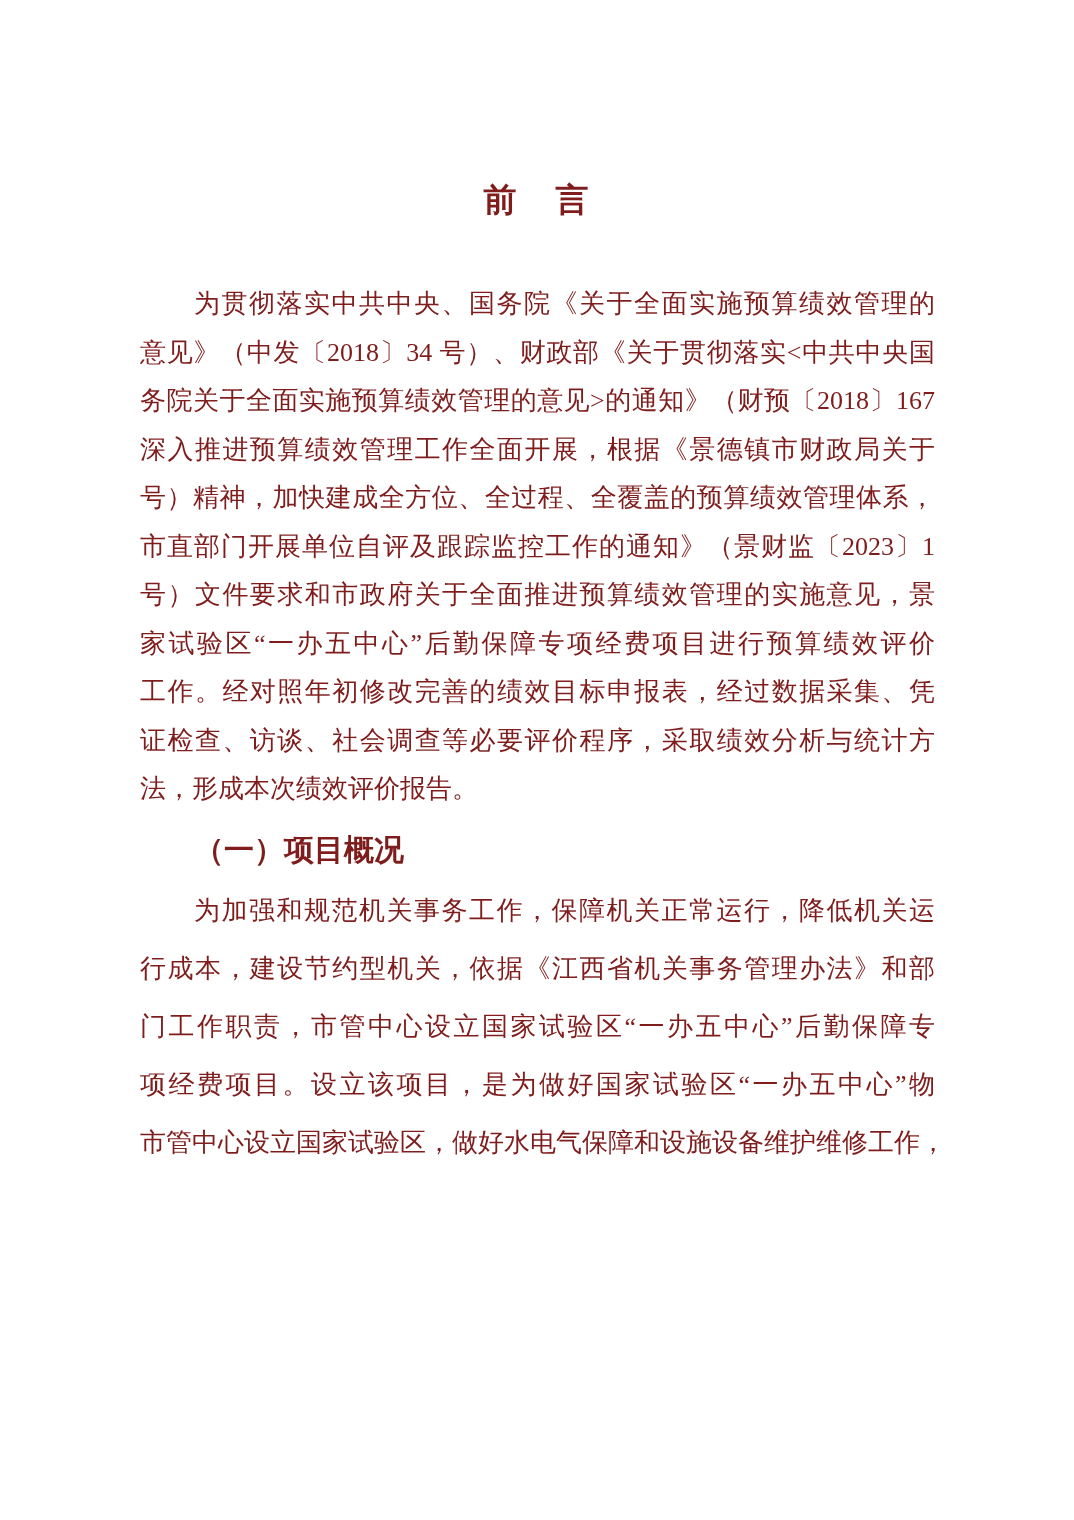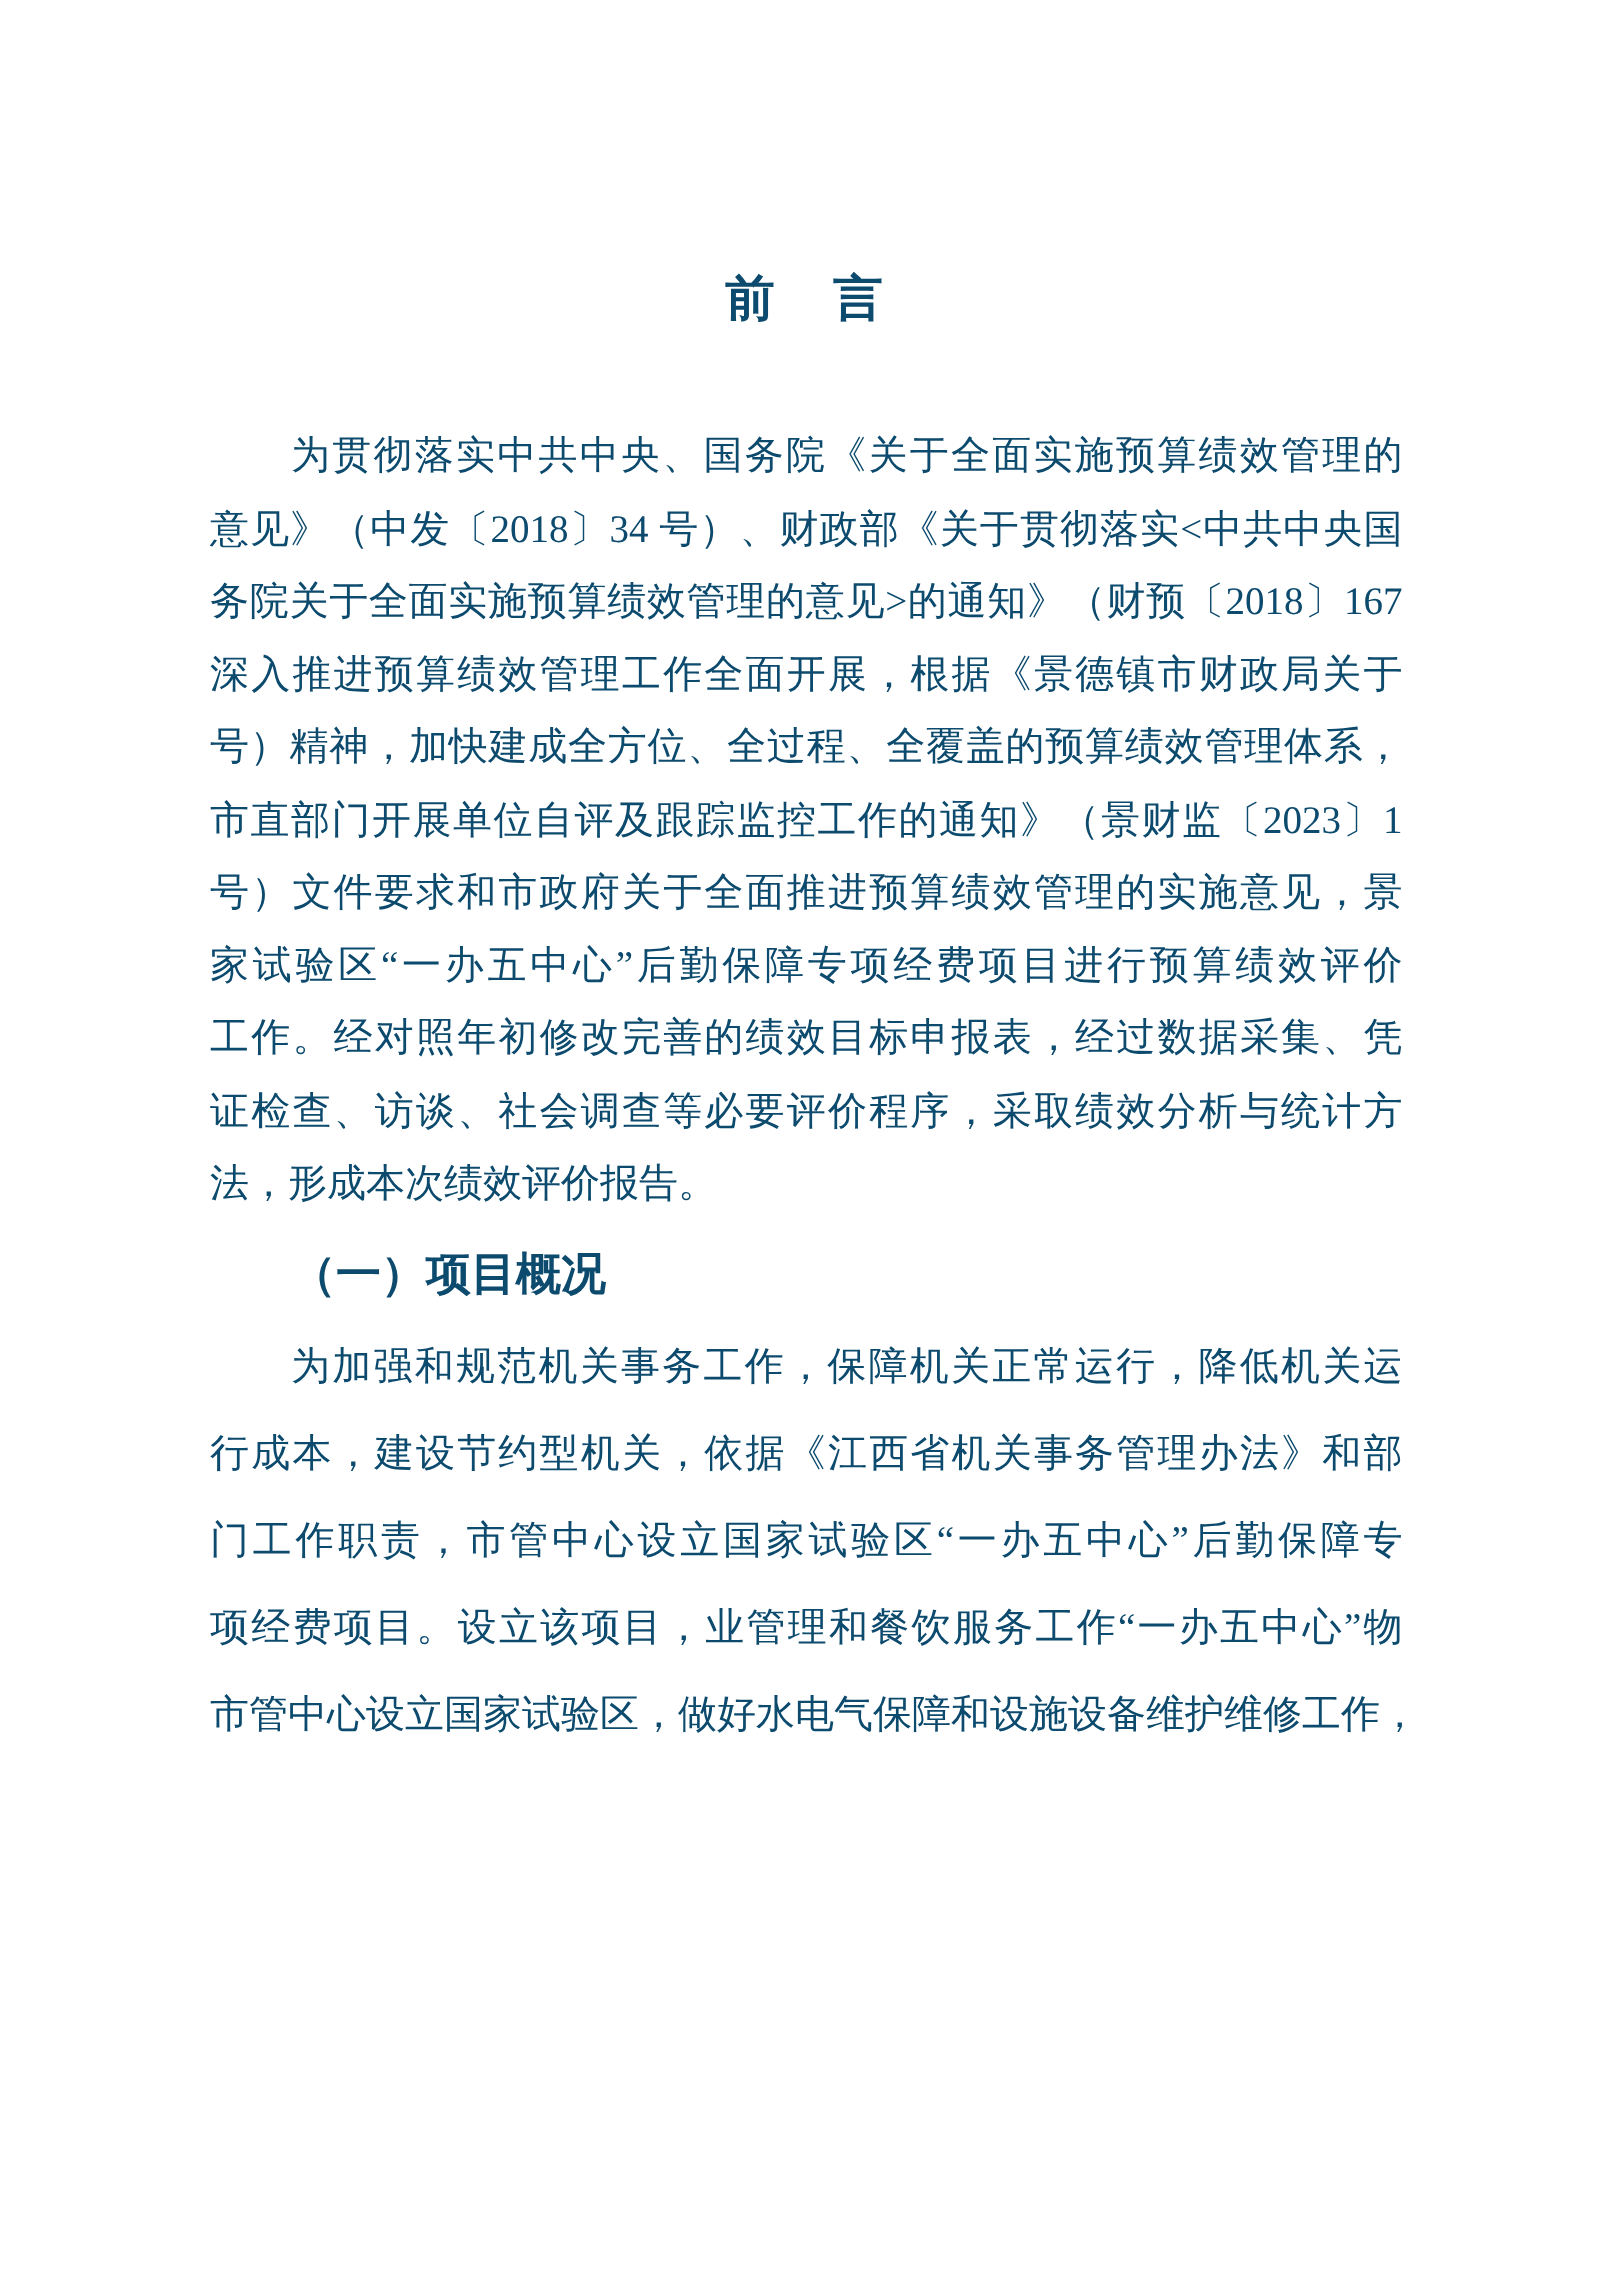--- a/index.html
+++ b/index.html
@@ -10,21 +10,21 @@
   .page {
     position: relative;
     width: 1074px;
     height: 1520px;
     margin: 0;
     background: #ffffff;
     box-sizing: border-box;
     padding: 0 139px 0 140px;
     overflow: hidden;
     font-family: "Liberation Serif", "DejaVu Serif", serif;
-    color: #0c4a6e;
+    color: #7f1d1d;
   }
   .doc-title {
     margin-top: 180px;
     font-size: 33px;
     line-height: 40px;
     font-weight: bold;
     text-align: center;
     letter-spacing: 3px;
   }
   .para {
@@ -94,17 +94,17 @@
   </div>
 
 
   <div class="heading-2">（一）项目概况</div>
 
 
   <div class="para para-background">
     <div class="line indent">为加强和规范机关事务工作，保障机关正常运行，降低机关运</div>
     <div class="line">行成本，建设节约型机关，依据《江西省机关事务管理办法》和部</div>
     <div class="line">门工作职责，市管中心设立国家试验区“一办五中心”后勤保障专</div>
-    <div class="line">项经费项目。设立该项目，业管理和餐饮服务工作“一办五中心”物</div>
+    <div class="line">项经费项目。设立该项目，是为做好国家试验区“一办五中心”物</div>
     <div class="line">市管中心设立国家试验区，做好水电气保障和设施设备维护维修工作，</div>
   </div>
 
 </div>
 
 </body></html>

